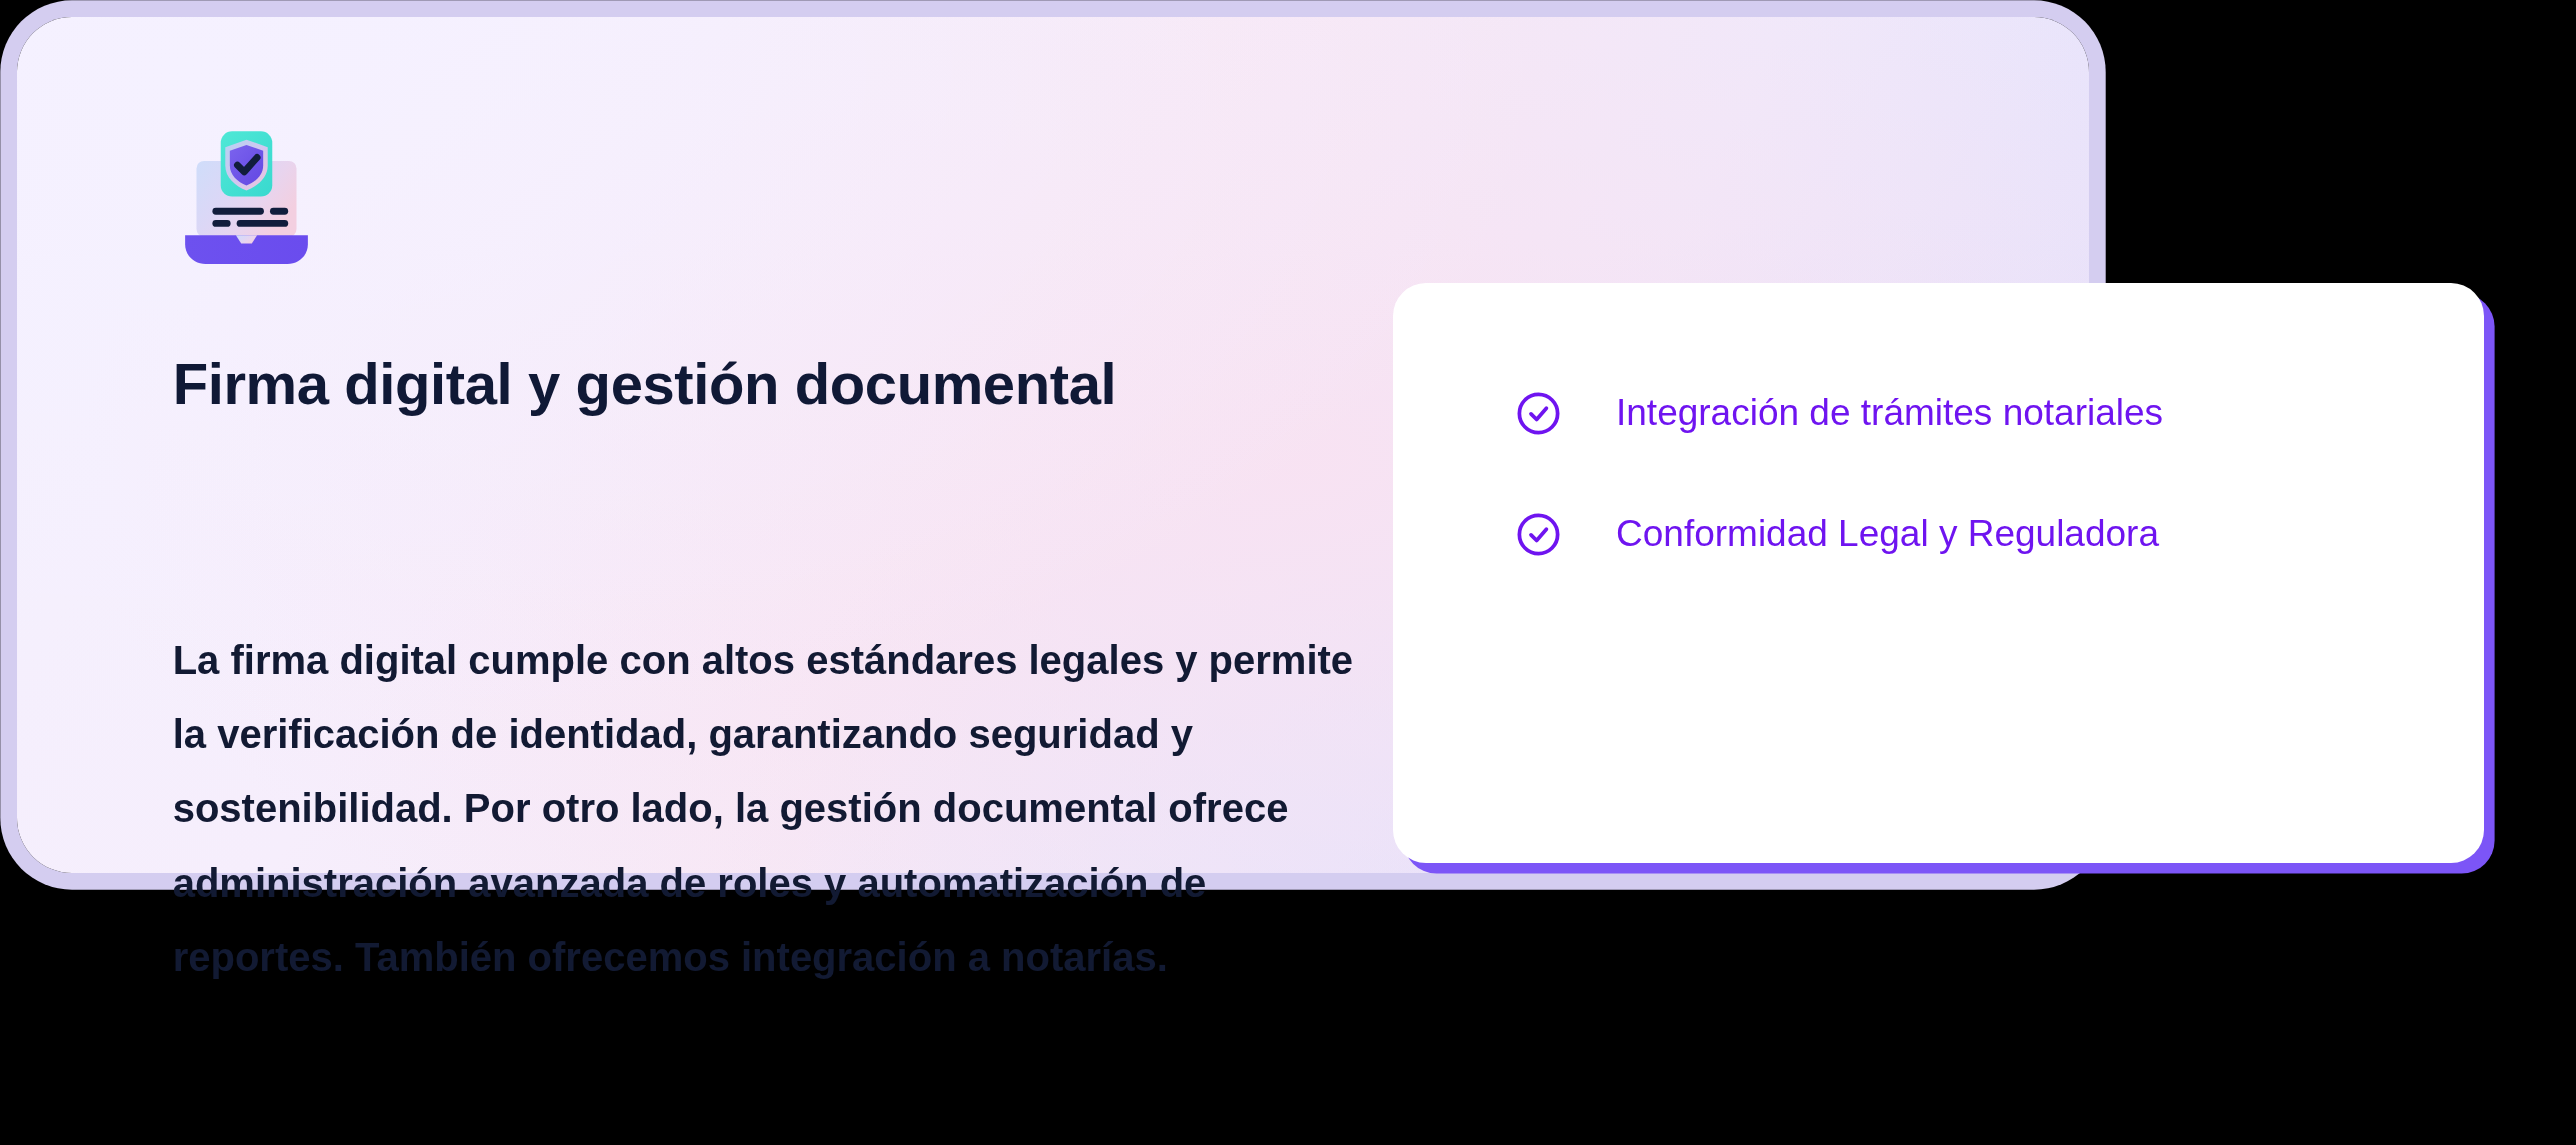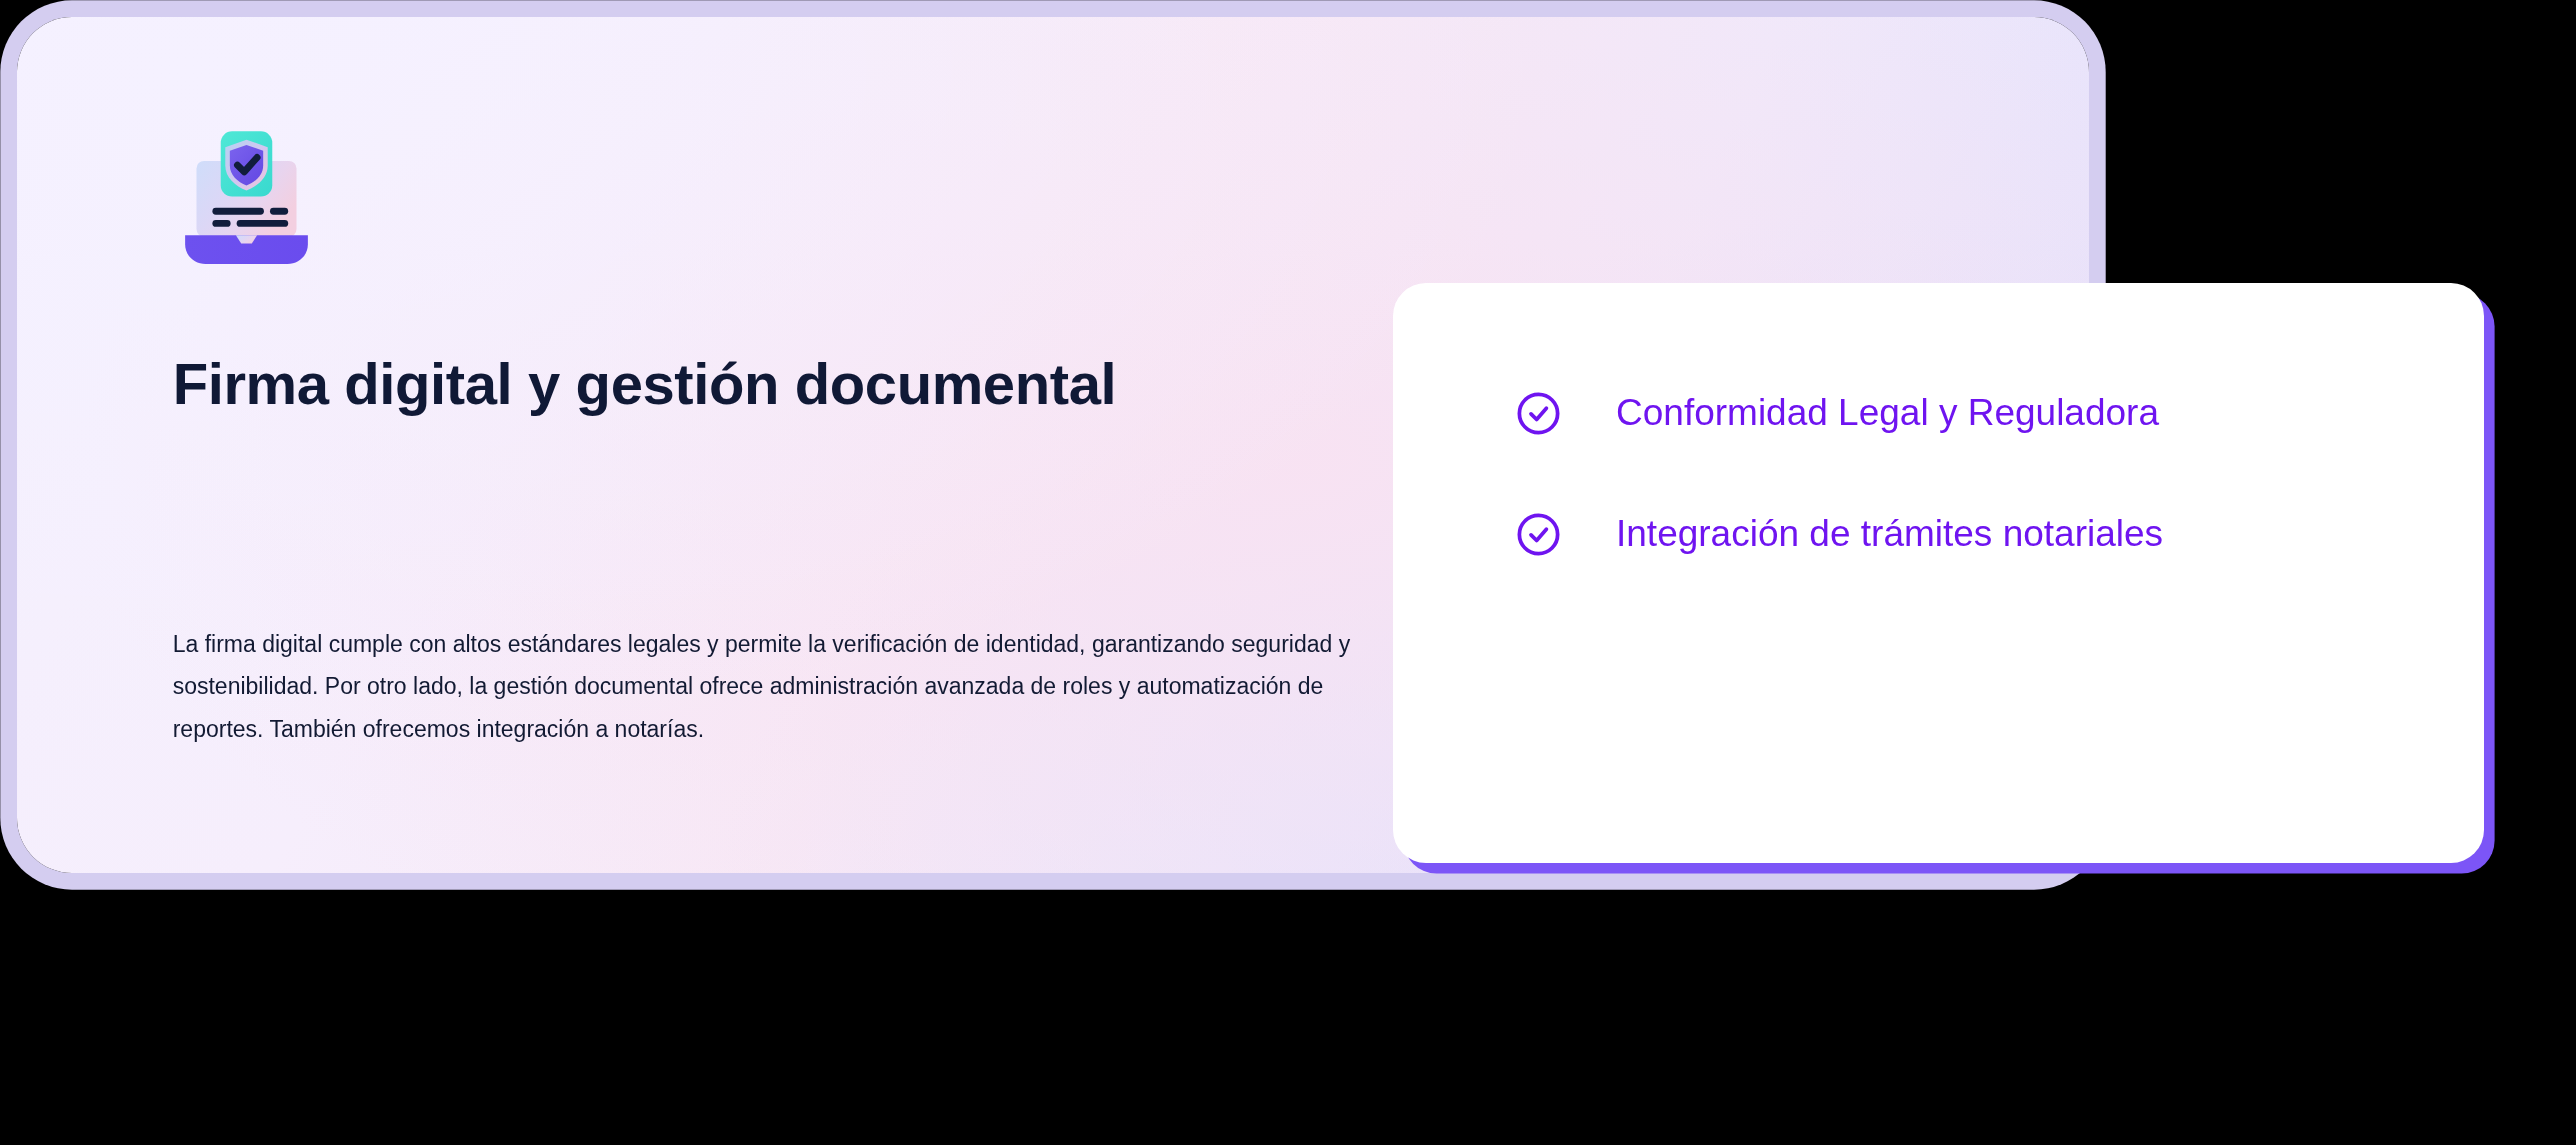--- a/index.html
+++ b/index.html
@@ -49,23 +49,23 @@
     font-weight:700;
     letter-spacing:-0.4px;
     color:#101936;
   }
 
   
   .body-copy {
     position:absolute;
     left:156px; top:606px;
     width:1182px;
-    font-size:23px;
+    font-size:40px;
     line-height:1.86;
-    font-weight:400;
+    font-weight:700;
     color:#121a33;
   }
 
   
   .benefits-card {
     position:absolute;
     left:1393px; top:283px;
     width:1091px; height:580px;
     background:#ffffff;
     border-radius:33px;
@@ -158,31 +158,31 @@
 
   <aside class="benefits-card">
 
     <div class="benefit-row">
       <span class="benefit-icon">
         <svg viewBox="0 0 60 60" xmlns="http://www.w3.org/2000/svg" aria-hidden="true">
           <circle cx="30" cy="30" r="25.5" fill="none" stroke="#6f14f0" stroke-width="5"></circle>
           <path d="M20 30.5 L27.5 38 L40.5 23" fill="none" stroke="#6f14f0" stroke-width="5" stroke-linecap="round" stroke-linejoin="round"></path>
         </svg>
       </span>
-      <span class="benefit-label">Conformidad Legal y Reguladora</span>
+      <span class="benefit-label">Integración de trámites notariales</span>
     </div>
 
     <div class="benefit-row">
       <span class="benefit-icon">
         <svg viewBox="0 0 60 60" xmlns="http://www.w3.org/2000/svg" aria-hidden="true">
           <circle cx="30" cy="30" r="25.5" fill="none" stroke="#6f14f0" stroke-width="5"></circle>
           <path d="M20 30.5 L27.5 38 L40.5 23" fill="none" stroke="#6f14f0" stroke-width="5" stroke-linecap="round" stroke-linejoin="round"></path>
         </svg>
       </span>
-      <span class="benefit-label">Integración de trámites notariales</span>
+      <span class="benefit-label">Conformidad Legal y Reguladora</span>
     </div>
 
 
 
   </aside>
 
 </div>
 
 
 </body></html>

